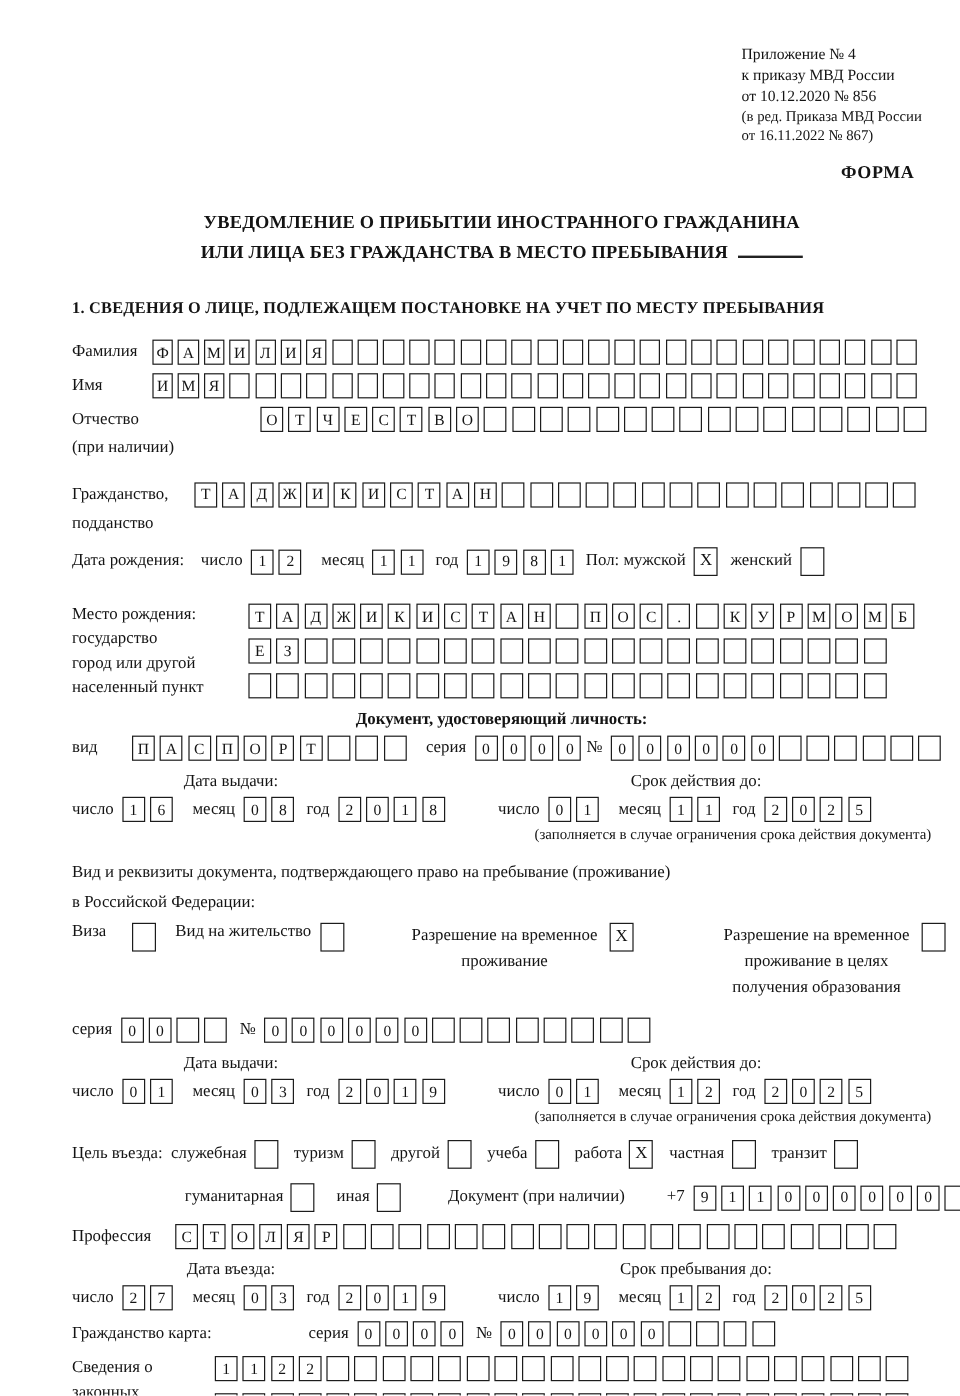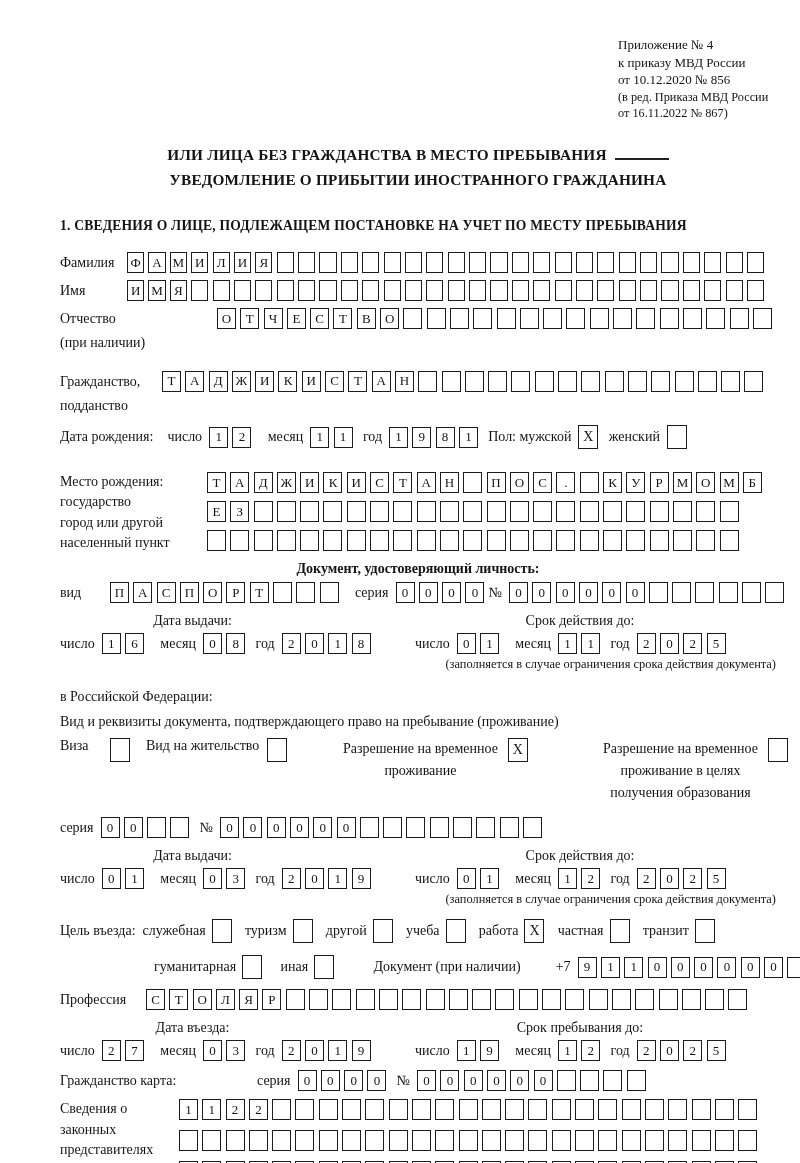--- a/index.html
+++ b/index.html
@@ -73,26 +73,27 @@
 <div class="page">
 
   <div class="hdr">
     <div>Приложение № 4</div>
     <div>к приказу МВД России</div>
     <div>от 10.12.2020 № 856</div>
     <div class="sub">(в ред. Приказа МВД России</div>
     <div class="sub">от 16.11.2022 № 867)</div>
   </div>
 
+  <div class="forma">ФОРМА</div>
 
   <div class="title">
+    <div>УВЕДОМЛЕНИЕ О ПРИБЫТИИ ИНОСТРАННОГО ГРАЖДАНИНА</div>
     <div>
       <span>ИЛИ ЛИЦА БЕЗ ГРАЖДАНСТВА В МЕСТО ПРЕБЫВАНИЯ</span><span class="uline"></span>
     </div>
-    <div>УВЕДОМЛЕНИЕ О ПРИБЫТИИ ИНОСТРАННОГО ГРАЖДАНИНА</div>
   </div>
 
   <div class="sec">1. СВЕДЕНИЯ О ЛИЦЕ, ПОДЛЕЖАЩЕМ ПОСТАНОВКЕ НА УЧЕТ ПО МЕСТУ ПРЕБЫВАНИЯ</div>
 
   <div class="frow" style="margin-top:18px;">
     <div class="lbl w-fam">Фамилия</div>
     <div class="cells sm">
         <span class="cell">Ф</span>
         <span class="cell">А</span>
         <span class="cell">М</span>
@@ -428,22 +429,22 @@
             <span class="cell">0</span>
             <span class="cell">2</span>
             <span class="cell">5</span>
           </span>
       </div>
     </div>
   </div>
   <div class="restr">(заполняется в случае ограничения срока действия документа)</div>
 
   <div class="intro">
+    <div>Вид и реквизиты документа, подтверждающего право на пребывание (проживание)</div>
     <div>в Российской Федерации:</div>
-    <div>Вид и реквизиты документа, подтверждающего право на пребывание (проживание)</div>
   </div>
 
   <div class="opts">
     <div class="opt" style="width:86px;gap:13px;">
       <span class="olbl">Виза</span>
       <span class="cells cb">
           <span class="cell"></span>
         </span>
     </div>
     <div class="opt" style="width:197px;">

